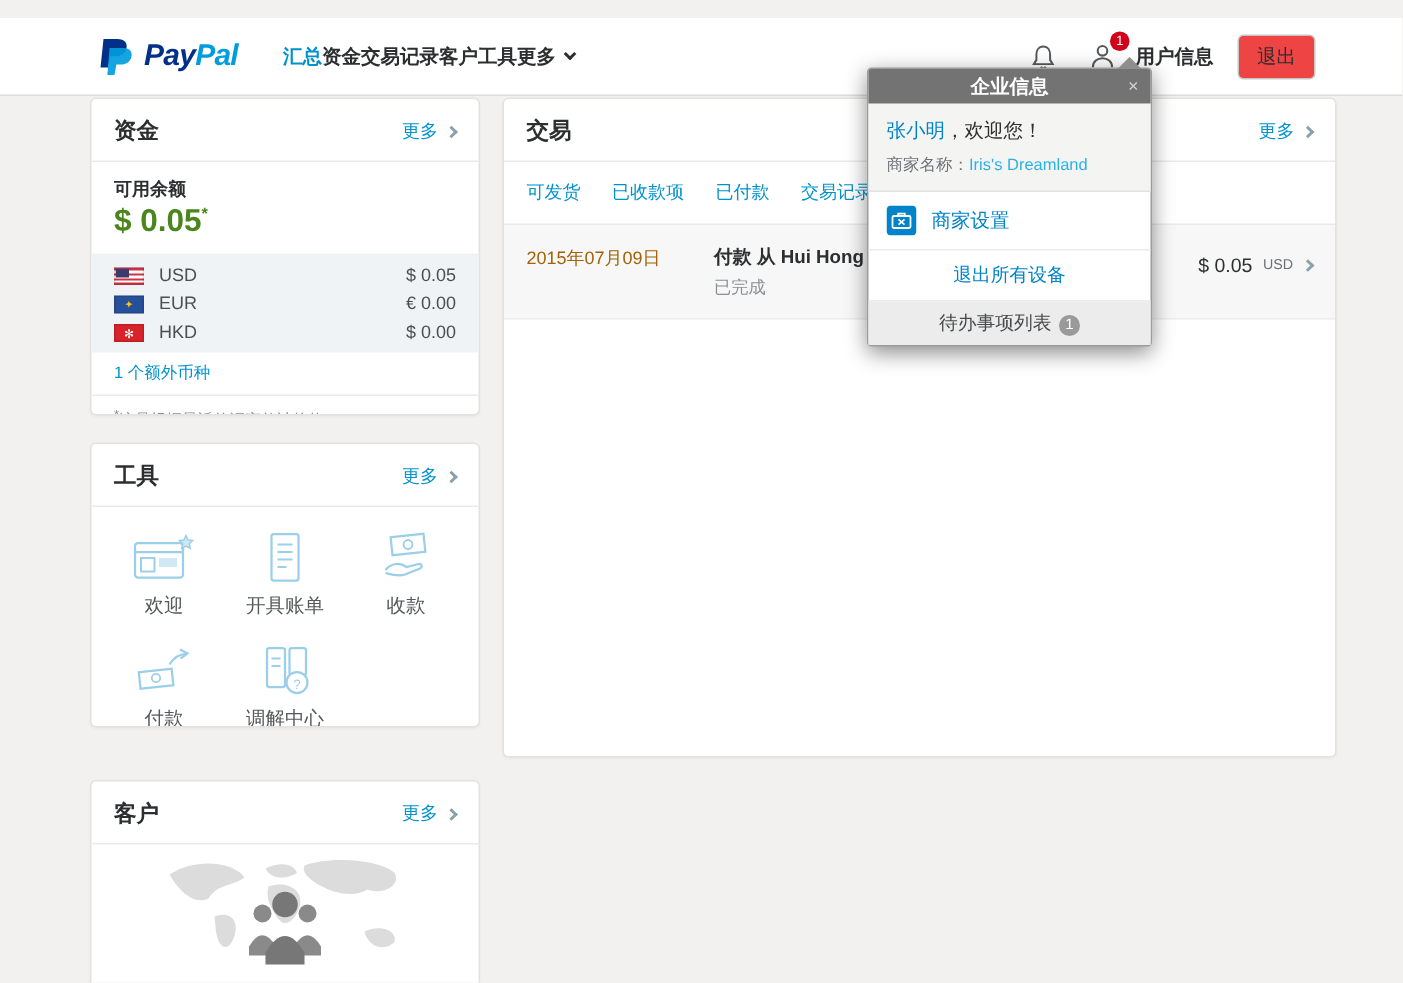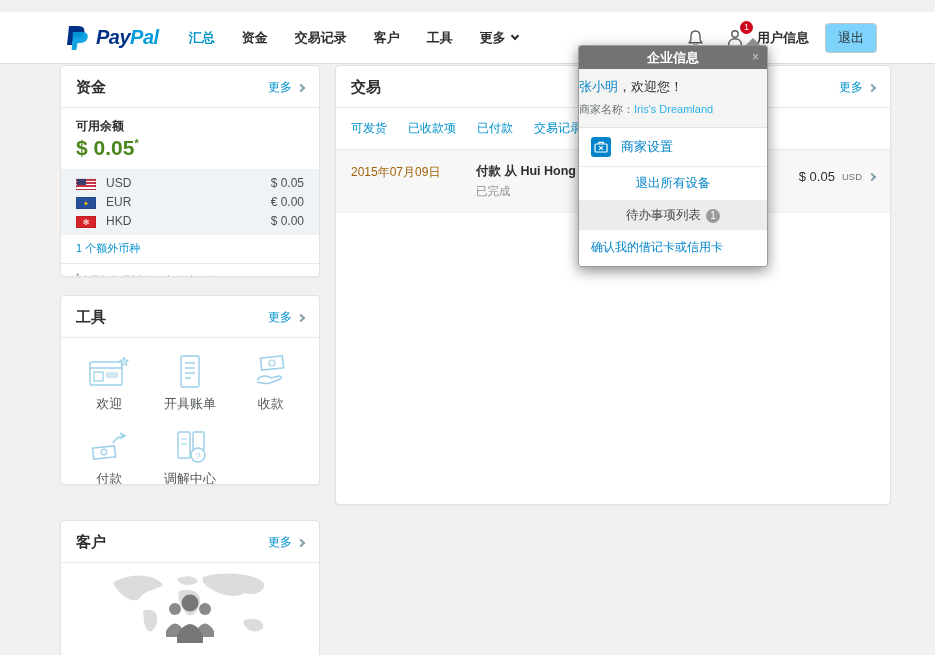--- a/index.html
+++ b/index.html
@@ -7,29 +7,29 @@
   body { font-family:"Liberation Sans","DejaVu Sans",sans-serif; background:#f2f1ef; overflow:hidden; }
   .stage { position:relative; width:935px; height:655px; overflow:hidden; }
 
   
   .topbar { position:absolute; top:12px; left:0; right:0; height:52px; background:#fff;
             border-bottom:1px solid #dcdcdc; display:flex; align-items:center;
             padding:0 58px 0 64px; z-index:5; }
   .logo { display:flex; align-items:center; gap:6px; }
   .logo-word { font-size:20px; font-weight:bold; font-style:italic; letter-spacing:-0.5px; }
   .logo-pay { color:#003087; } .logo-pal { color:#009cde; }
-  .mainnav { display:flex; align-items:center; gap:27px; margin-left:30px; }
+  .mainnav { display:flex; align-items:center; margin-left:30px; }
   .nav-item { font-size:13px; font-weight:bold; color:#2c2e2f; cursor:pointer; display:flex; align-items:center; gap:6px;}
   .nav-item.active { color:#0092cc; }
   .nav-right { margin-left:auto; display:flex; align-items:center; gap:16px; }
   .iconbtn { position:relative; width:24px; height:24px; display:flex; align-items:center; justify-content:center; cursor:pointer;}
   .badge { position:absolute; top:-5px; right:-6px; min-width:13px; height:13px; border-radius:7px;
            background:#d0021b; color:#fff; font-size:9px; line-height:13px; text-align:center; padding:0 2px;}
   .userinfo-label { font-size:13px; font-weight:bold; color:#2c2e2f; margin-left:-6px; cursor:pointer;}
-  .logout-btn { font-size:13px; color:#2c2e2f; background:#7dd3fc; border:1px solid #c8c7c5;
+  .logout-btn { font-size:13px; color:#2c2e2f; background:#ef4444; border:1px solid #c8c7c5;
                 border-radius:4px; padding:5px 12px; cursor:pointer; font-family:inherit;text-align:right;}
 
   
   .panel { position:absolute; background:#fff; border:1px solid #e3e2e0; border-radius:4px;
            box-shadow:0 1px 2px rgba(0,0,0,0.04); overflow:hidden; }
   .panel-head { display:flex; justify-content:space-between; align-items:center;
                 padding:12px 15px 10px; border-bottom:1px solid #eaeaea; }
   .panel-title { font-size:15px; font-weight:bold; color:#2c2e2f; }
   .more-link { font-size:12px; color:#0092cc; display:flex; align-items:center; gap:6px; cursor:pointer;}
   .chev-r { width:6px; height:6px; border-top:2px solid #8aa0ab; border-right:2px solid #8aa0ab;
@@ -80,21 +80,21 @@
   .tr-cur { font-size:9.5px; color:#6c7378; }
 
   
   .dropdown { position:absolute; left:578px; top:45px; width:190px; background:#fff; z-index:20;
               border:1px solid #9c9c9c; border-radius:3px; box-shadow:0 4px 14px rgba(0,0,0,0.45); }
   .dd-tri { position:absolute; top:-8px; left:166px; width:0; height:0;
             border-left:8px solid transparent; border-right:8px solid transparent; border-bottom:8px solid #8e8e8e; }
   .dd-head { background:#737373; height:23px; line-height:23px; text-align:center; color:#fff;
              font-size:13px; font-weight:bold; position:relative; border-radius:2px 2px 0 0;}
   .dd-close { position:absolute; right:8px; top:0; color:#d2d2d2; font-size:12px; font-weight:normal; cursor:pointer;}
-  .dd-greet { background:#f4f4f3; padding:9px 0 10px; border-bottom:1px solid #e2e2e2; }
+  .dd-greet { background:#f4f4f3; padding:9px 12px 10px; border-bottom:1px solid #e2e2e2; }
   .dd-hello { font-size:13px; color:#2c2e2f; }
   .dd-hello .nm { color:#0083c9; }
   .dd-merchant { margin-top:6px; font-size:11px; color:#6c7378; }
   .dd-merchant .mv { color:#2bb2e5; }
   .dd-item { display:flex; align-items:center; gap:10px; padding:9px 12px; font-size:13px;
              color:#0083c9; border-bottom:1px solid #ececec; cursor:pointer; }
   .dd-center { text-align:center; padding:8px 0; font-size:12.5px; color:#0083c9; border-bottom:1px solid #ececec; cursor:pointer;}
   .dd-todo { background:#ececec; text-align:center; padding:6px 0; font-size:12.5px; color:#47494b; cursor:pointer;}
   .todo-badge { display:inline-block; width:14px; height:14px; border-radius:8px; background:#9a9a9a;
                 color:#fff; font-size:10px; line-height:14px; margin-left:5px; }
@@ -315,16 +315,15 @@
         <rect x="4" y="7" width="12" height="8" rx="1" fill="none" stroke="#fff" stroke-width="1.2"></rect>
         <line x1="8" y1="9.2" x2="12" y2="12.8" stroke="#fff" stroke-width="1.1"></line>
         <line x1="12" y1="9.2" x2="8" y2="12.8" stroke="#fff" stroke-width="1.1"></line>
       </svg>
       <span>商家设置</span>
     </div>
     <div class="dd-center">退出所有设备</div>
     <div class="dd-todo">
       <span>待办事项列表</span><span class="todo-badge">1</span>
     </div>
-    <div class="dd-confirm">确认我的借记卡或信用卡</div>
   </div>
 
 </div>
 
 </body></html>

